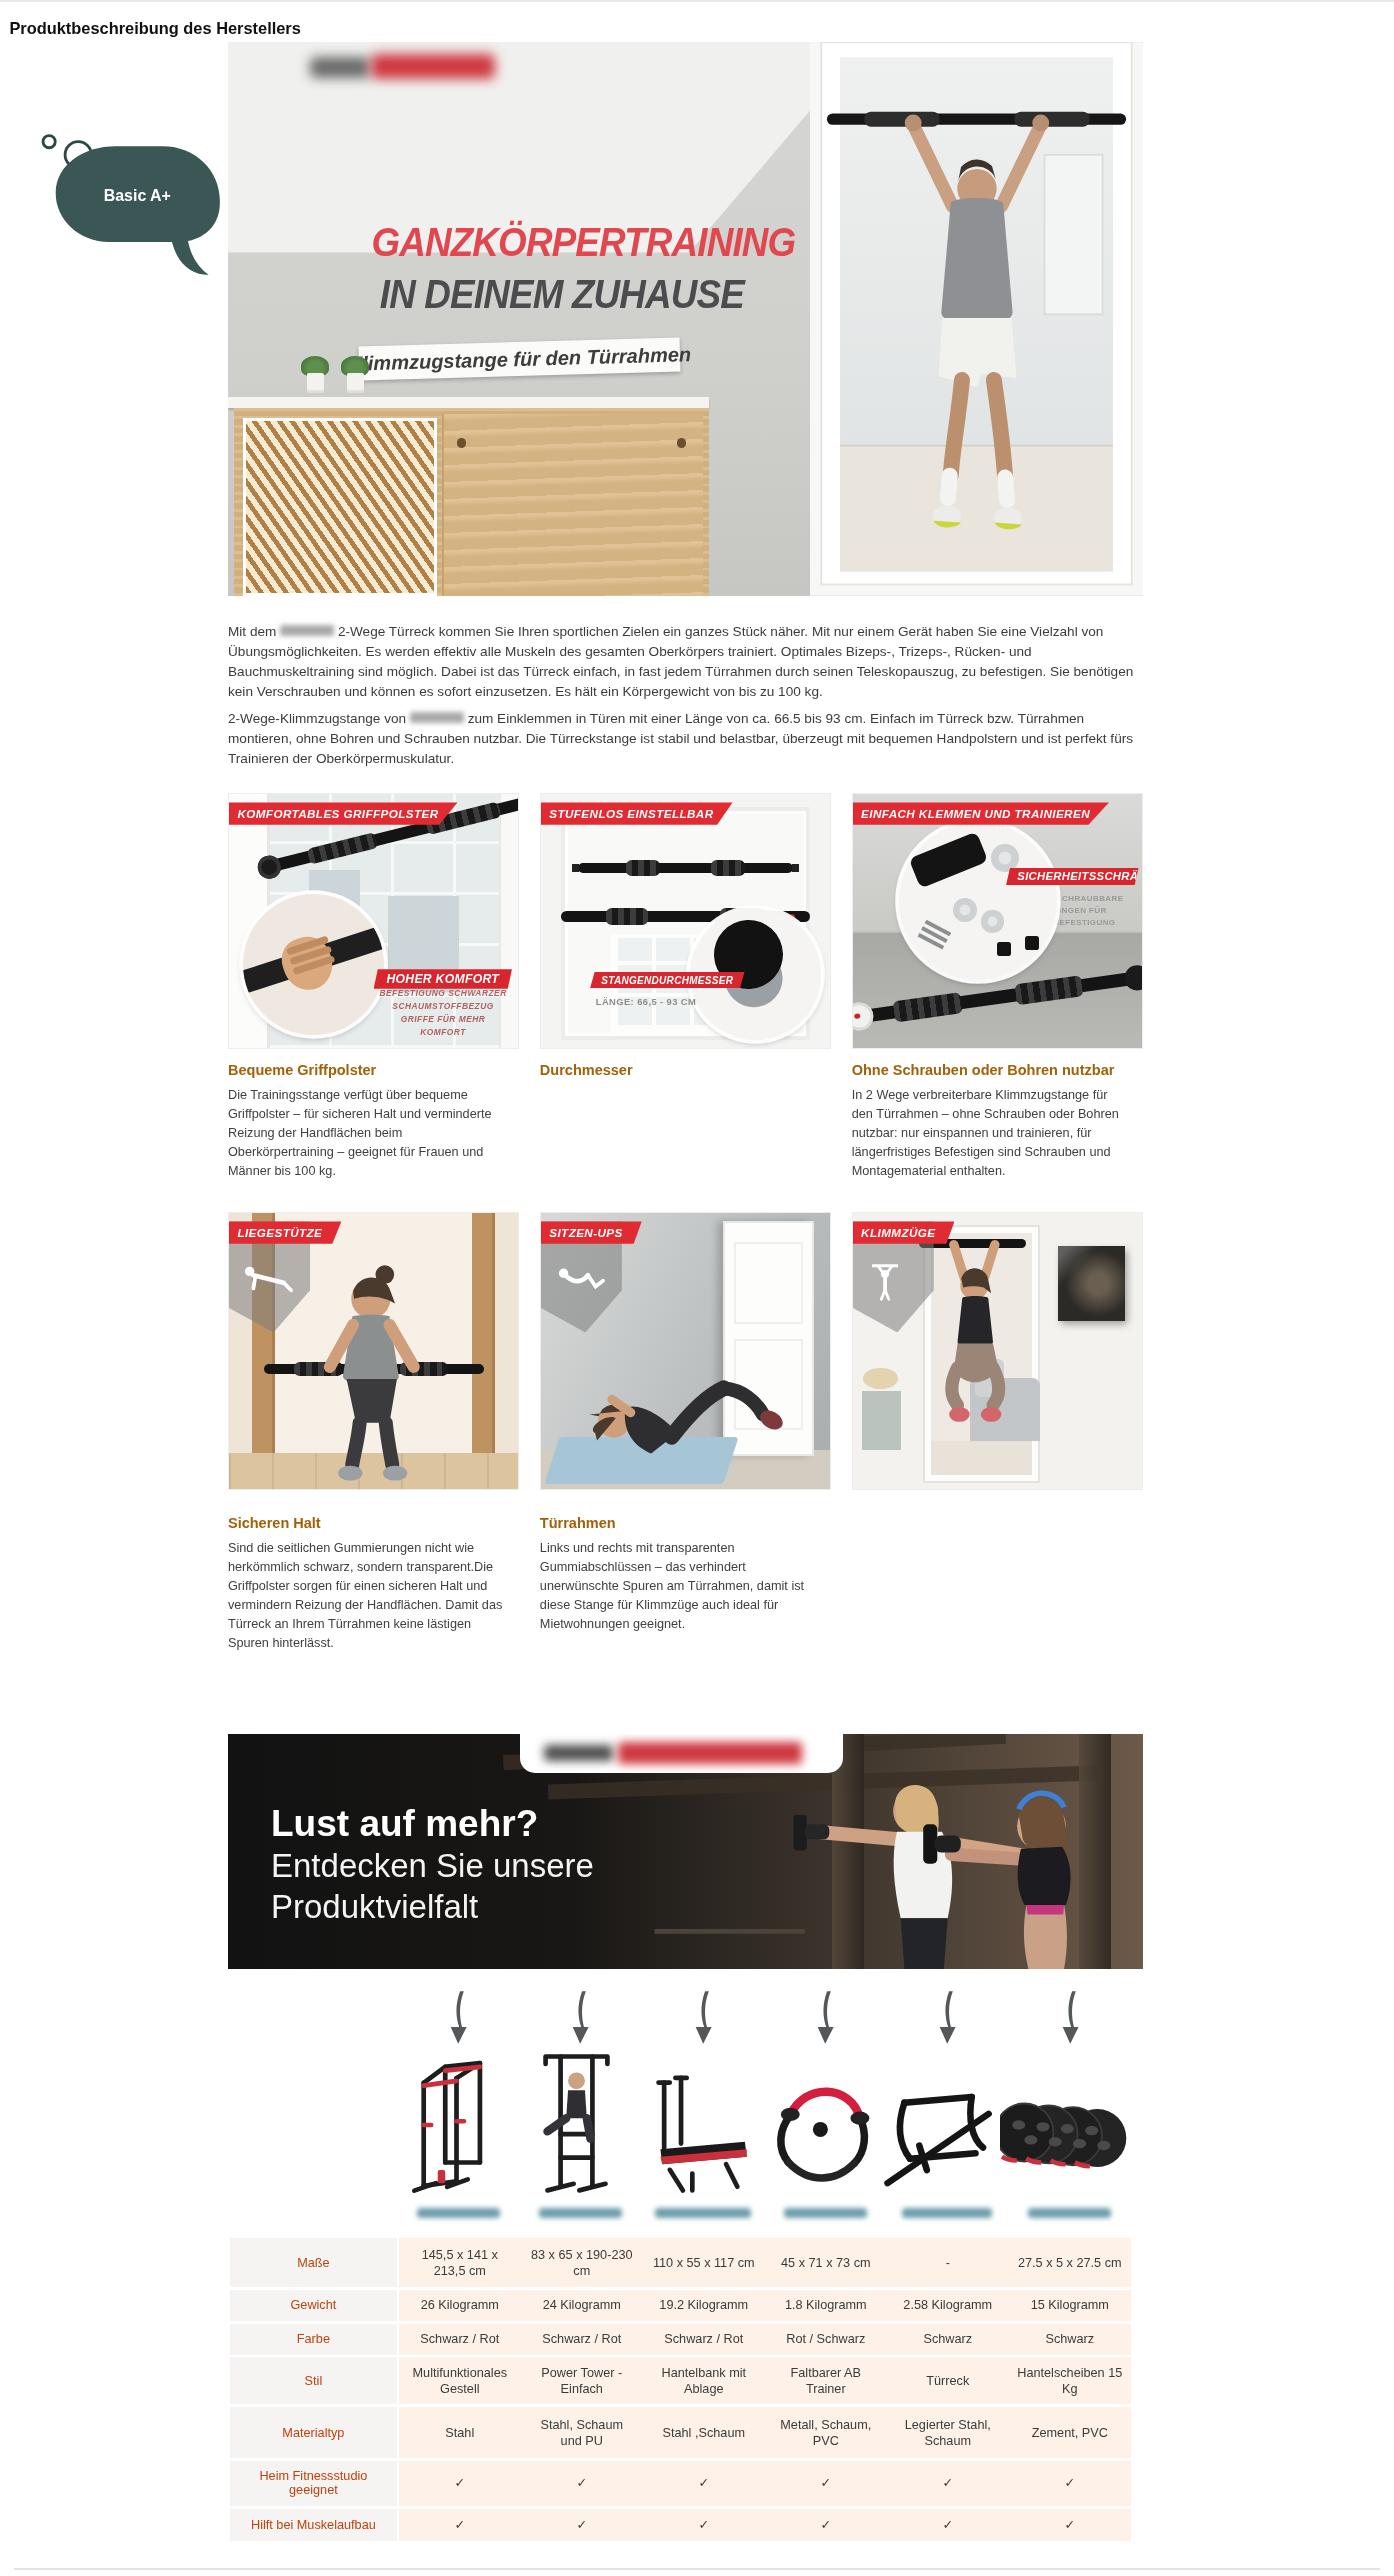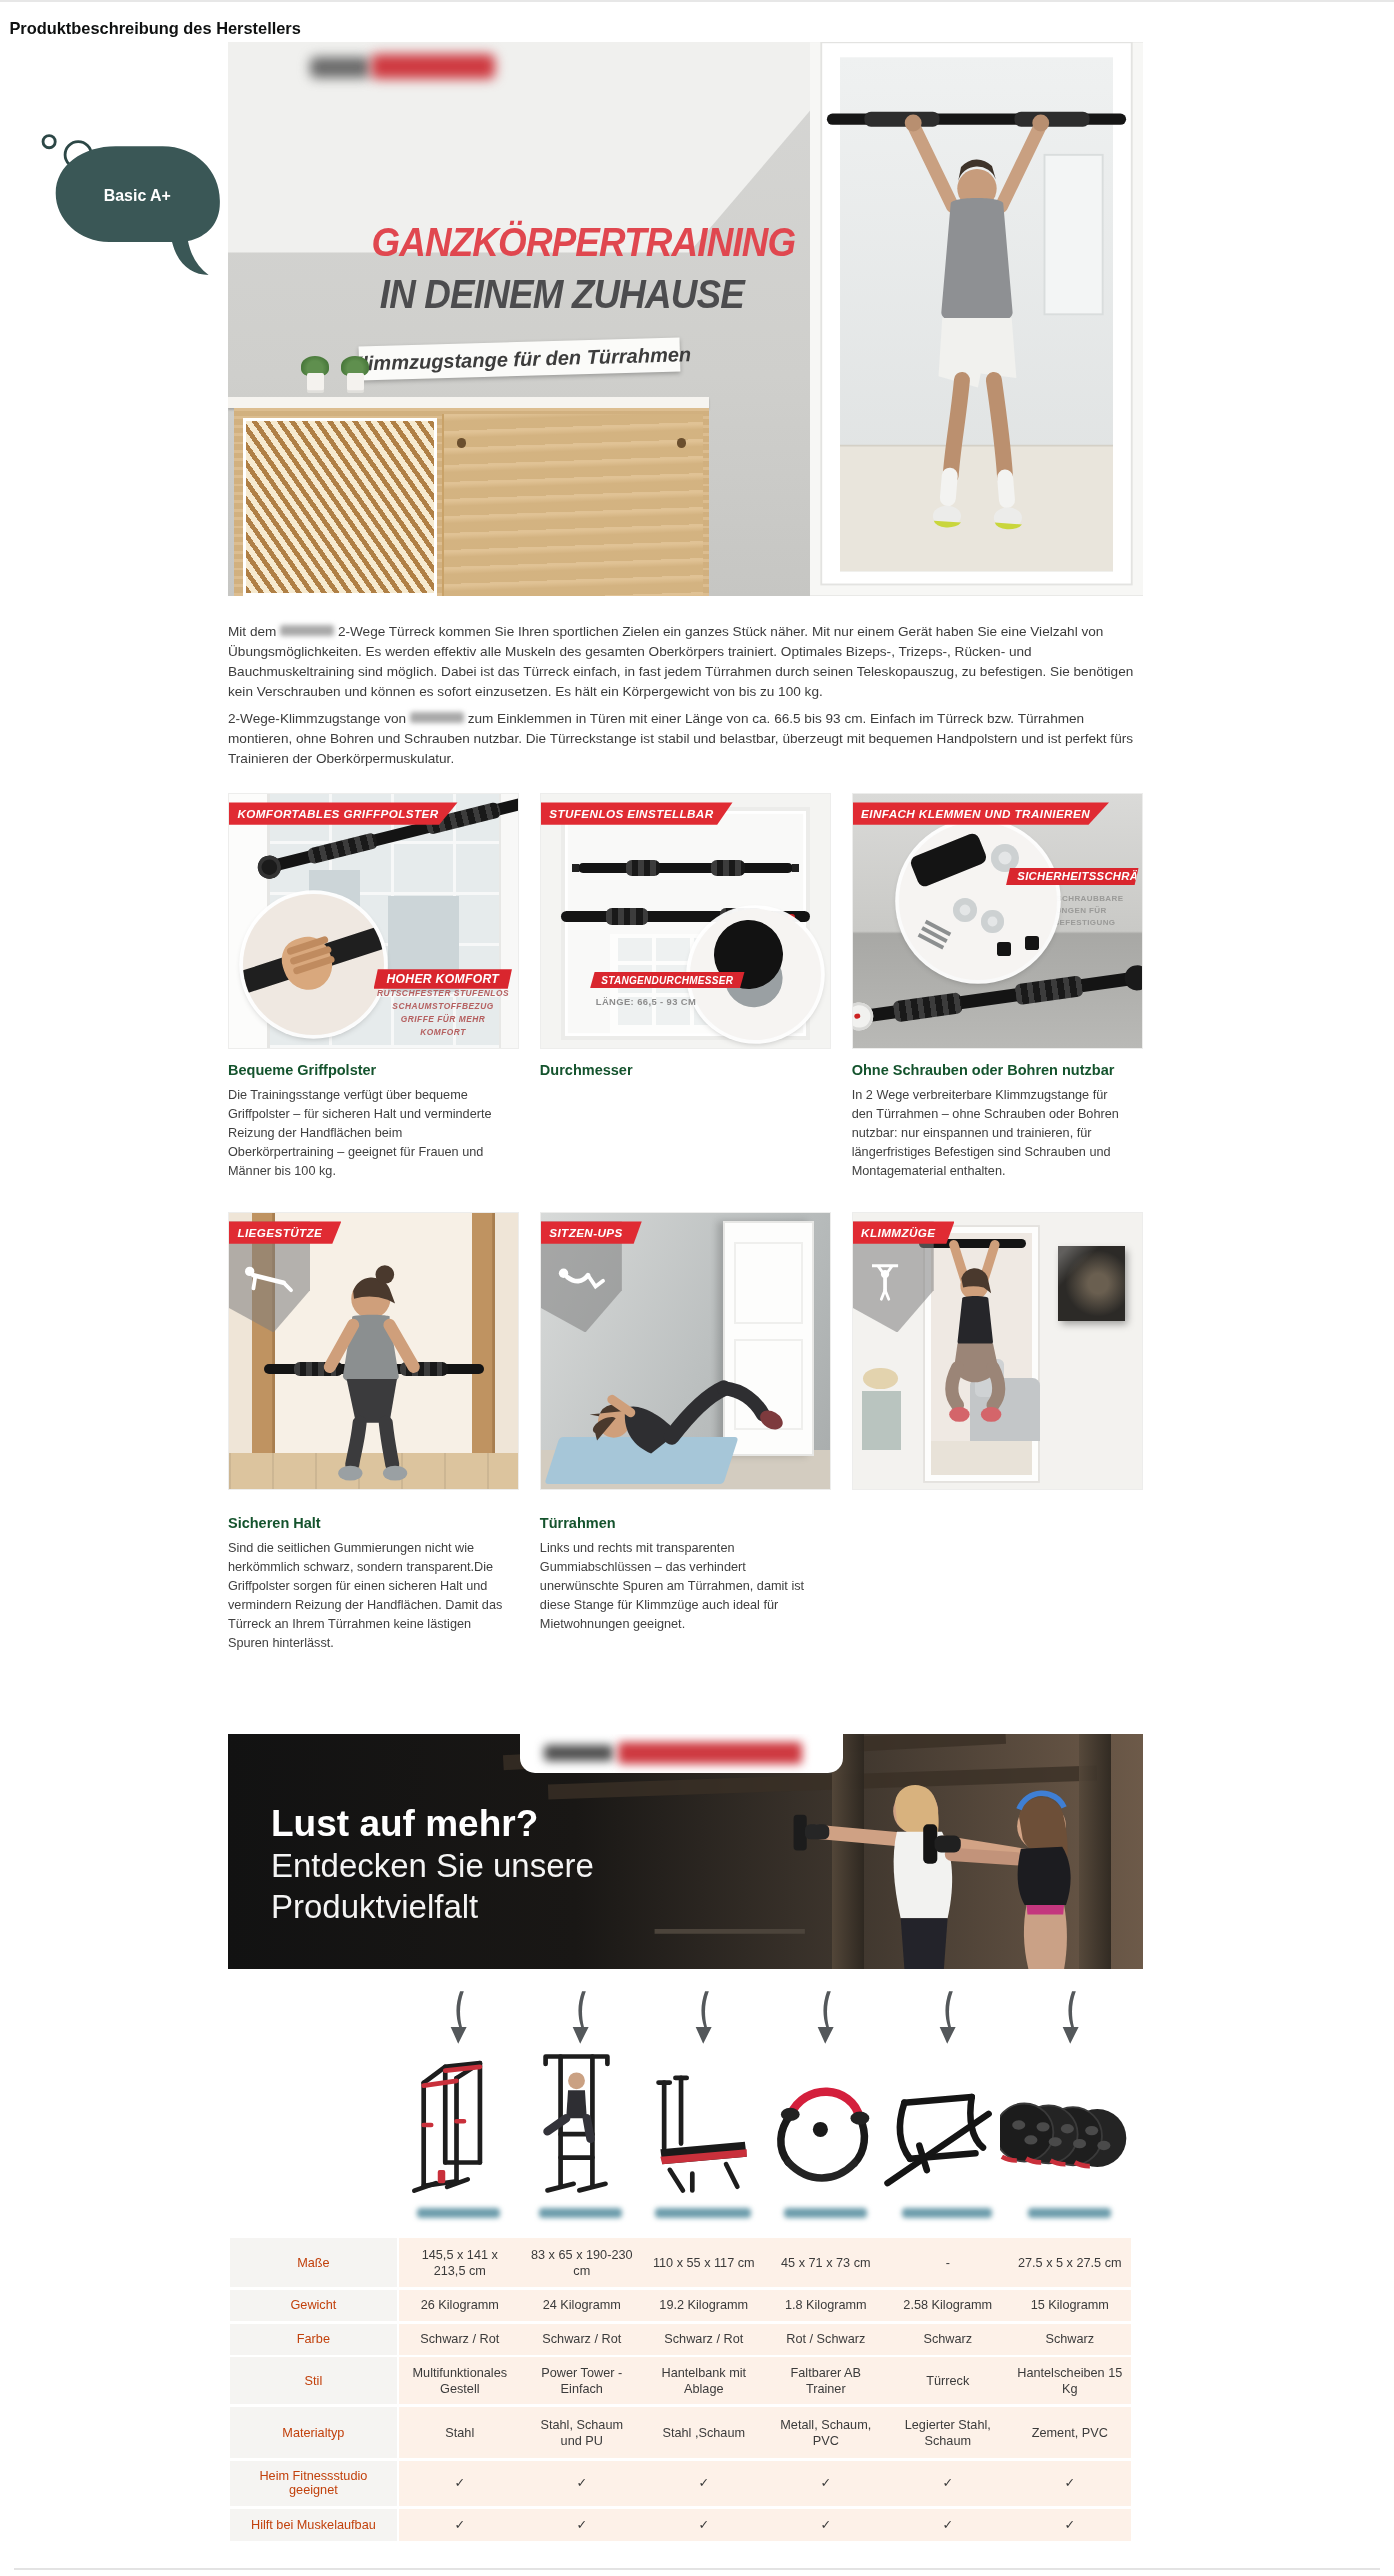--- a/index.html
+++ b/index.html
@@ -56,21 +56,21 @@
   .blur-brand{display:inline-block;width:54px;height:11.3px;border-radius:2.8px;background:#a9a9a9;
         filter:blur(2.8px);vertical-align:-0.9px;}
 
   
   .feat-photos{position:absolute;left:0;width:915px;display:grid;grid-template-columns:repeat(3,1fr);column-gap:20.6px;}
   .row1{top:793px;}  .row1 .photo{height:256px;}
   .row2{top:1212px;} .row2 .photo{height:278px;}
   .photo{position:relative;overflow:hidden;background:#fff;border:0.9px solid #ededec;box-sizing:border-box;}
   .feat-texts{position:absolute;left:0;width:915px;display:grid;grid-template-columns:repeat(3,1fr);column-gap:20.6px;}
   .txt1{top:1062px;} .txt2{top:1515px;}
-  .feat-title{font-size:14.5px;font-weight:bold;color:#14532d;margin:0 0 8.4px 0;}
+  .feat-title{font-size:14.5px;font-weight:bold;color:#a16207;margin:0 0 8.4px 0;}
   .feat-body{font-size:12.7px;line-height:19px;color:#404040;margin:0;padding-right:13px;}
 
   .ribbon{position:absolute;top:8.4px;left:0;background:#e02b33;color:#fff;font-style:italic;font-weight:bold;
         font-size:11.7px;letter-spacing:0.4px;padding:4.7px 19px 4.7px 8.4px;white-space:nowrap;z-index:5;
         clip-path:polygon(0 0,100% 0,92% 100%,0 100%);}
   .mini-ribbon{position:absolute;background:#d9262e;color:#fff;font-style:italic;font-weight:bold;
         font-size:10px;letter-spacing:0.3px;padding:2.8px 11.3px;white-space:nowrap;z-index:6;
         clip-path:polygon(3% 0,100% 0,97% 100%,0 100%);}
   .inset{position:absolute;border-radius:50%;background:#f6f4f2;overflow:hidden;z-index:4;
         box-shadow:0 0 0 3.8px rgba(255,255,255,.95),0 2.8px 7.5px rgba(0,0,0,.3);}
@@ -285,21 +285,21 @@
           <div style="position:absolute;left:-5.6px;top:-2.8px;width:22.5px;height:22.5px;border-radius:50%;background:#1b1b1b;box-shadow:inset 0 0 0 3.8px #333;"></div>
         </div>
         <span class="ribbon">KOMFORTABLES GRIFFPOLSTER</span>
         <div class="inset" style="left:5%;bottom:5%;width:141px;height:141px;background:#efe8e1;">
           <div style="position:absolute;left:-10%;top:38%;width:120%;height:22.5px;background:#1f1f1f;border-radius:9.4px;transform:rotate(-18deg);"></div>
           <div style="position:absolute;left:28%;top:30%;width:49px;height:53px;background:#d9a87d;border-radius:42% 46% 50% 50%;transform:rotate(-18deg);"></div>
           <div style="position:absolute;left:30%;top:34%;width:43px;height:6.6px;background:#c08b5f;border-radius:3.8px;transform:rotate(-18deg);box-shadow:0 10.3px 0 #c08b5f,0 20.6px 0 #c08b5f;"></div>
         </div>
         <span class="mini-ribbon" style="left:50%;top:69%;width:40%;text-align:center;font-size:12.2px;">HOHER KOMFORT</span>
         <div class="p1-lines">
-          <div>RUTSCHFESTER STUFENLOS</div>
+          <div>BEFESTIGUNG SCHWARZER</div>
           <div>SCHAUMSTOFFBEZUG</div>
           <div>GRIFFE FÜR MEHR KOMFORT</div>
         </div>
       </div>
 
       <div class="photo">
         <div class="p2-bg"></div>
         <div class="p2-frame"></div>
         <div class="p2-window"></div>
         <div style="position:absolute;left:13%;right:13%;top:26%;height:16px;">

